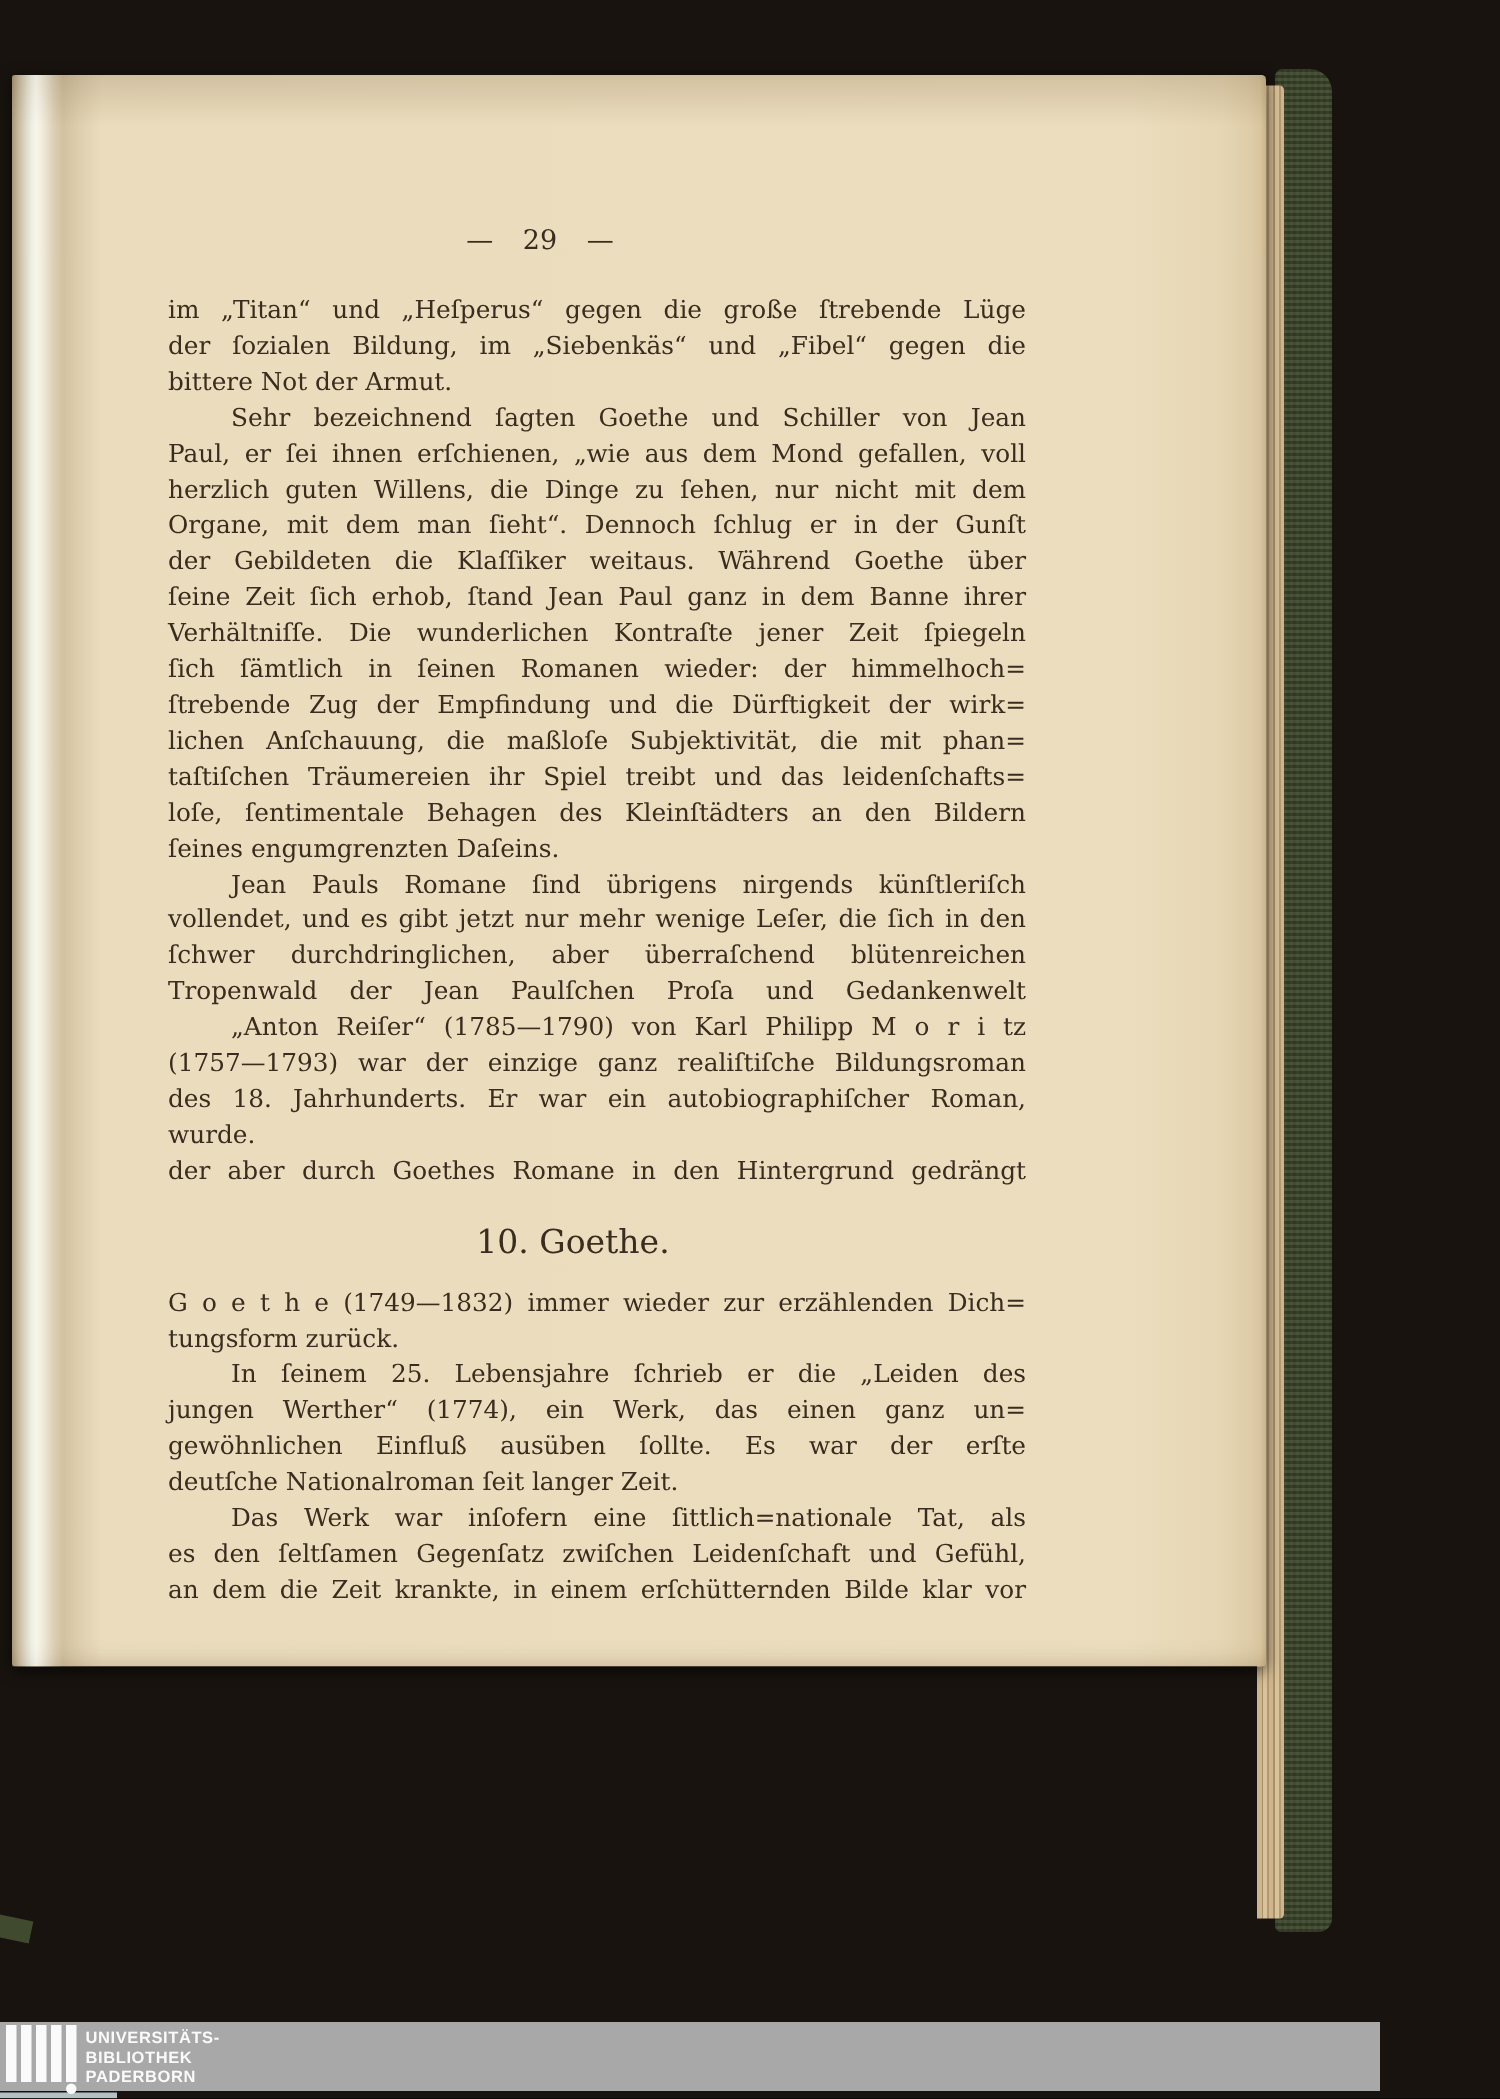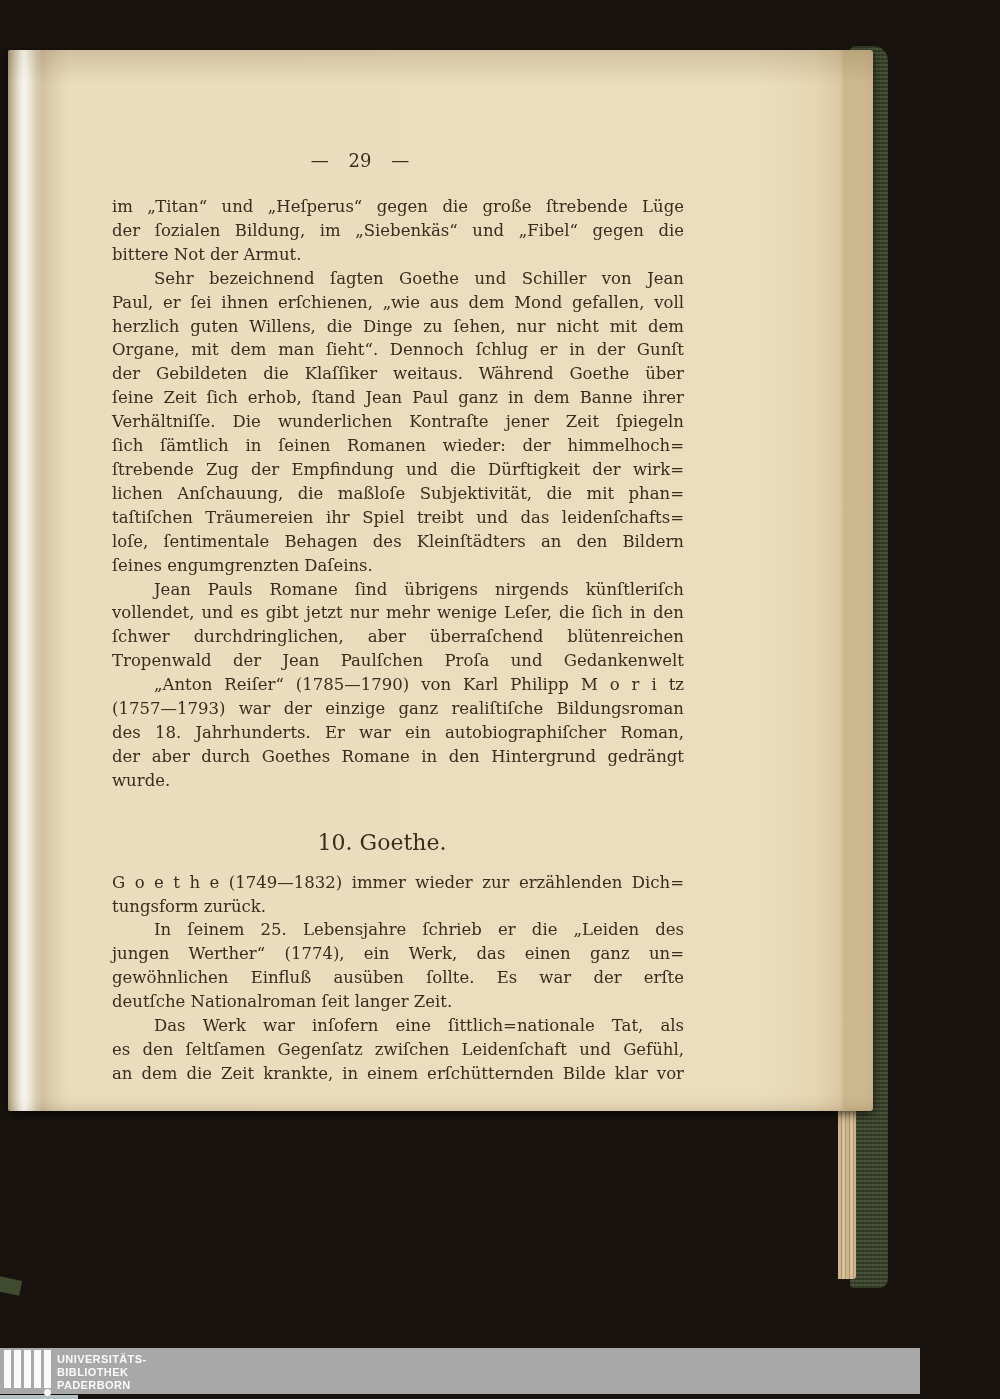--- a/index.html
+++ b/index.html
@@ -16,33 +16,33 @@
   
   .stack{position:absolute;left:838px;top:57px;width:18px;height:1222px;
          background:repeating-linear-gradient(90deg,#cdb68f 0 3px,#ab9067 3px 4px,#d8c29a 4px 7px,#b49871 7px 8px);
          border-radius:0 3px 3px 0;}
   
   .page{position:absolute;left:8px;top:50px;width:836px;height:1061px;
         background:
           linear-gradient(180deg,rgba(110,85,50,.20) 0,rgba(110,85,50,0) 34px,rgba(110,85,50,0) 1170px,rgba(110,85,50,.26) 100%),
           linear-gradient(90deg,#c9b795 0,#ddd0b0 5px,#edeedd 13px,#efe9d2 19px,#e4d5b5 28px,var(--page,#eadcbd) 46px,#ebddbe 746px,#e6d6b4 806px,#dcc9a4 832px,#cdb88f 836px);
         border-radius:2px 3px 3px 2px;
-        box-shadow:0 3px 10px rgba(0,0,0,.65), inset 0 -8px 18px -10px rgba(120,95,60,.45);padding-left:29px;}
+        box-shadow:0 3px 10px rgba(0,0,0,.65), inset 0 -8px 18px -10px rgba(120,95,60,.45);}
   .gutter{position:absolute;left:0;top:0;width:60px;height:100%;
         background:linear-gradient(90deg,rgba(90,70,45,.25) 0,rgba(255,255,252,.55) 16px,rgba(120,95,60,.18) 34px,rgba(120,95,60,0) 60px);}
   
   .col{position:absolute;left:104px;top:0;width:572px;color:var(--ink,#3a2c1e);}
   .pagenum{position:absolute;left:0;top:100px;width:100%;text-align:center;
            font-size:18px;word-spacing:14px;transform:translateX(-38px);}
   .textbody{position:absolute;left:0;top:145px;width:100%;
             font-size:16.5px;line-height:23.9px;}
   .line{white-space:nowrap;}
   .jl{white-space:normal;text-align:justify;text-align-last:justify;text-justify:inter-word;}
   .ind{padding-left:42px;}
-  h2.heading{margin:35px 0 13px 0;font-size:22px;line-height:30px;font-weight:normal;
+  h2.heading{margin:21px 0 13px 0;font-size:22px;line-height:30px;font-weight:normal;
              text-align:center;transform:translateX(-16px);color:var(--ink,#3a2c1e);}
   
   .banner{position:absolute;left:0;top:1348px;width:920px;height:46px;
           background:var(--banner-gray,#a8a8a8);z-index:5;}
   .bars{position:absolute;left:4px;top:2px;display:flex;gap:3px;}
   .bars span{display:block;width:7px;height:38px;background:var(--banner-text,#fafafa);}
   .bardot{position:absolute;left:44px;top:41px;width:7px;height:7px;border-radius:50%;
           background:var(--banner-text,#fafafa);}
   .logotext{position:absolute;left:57px;top:5px;color:var(--banner-text,#fafafa);
             font-family:"Liberation Sans","DejaVu Sans",sans-serif;font-weight:bold;
@@ -89,22 +89,22 @@
             <div class="para">
               <div class="line jl ind">Jean Pauls Romane ſind übrigens nirgends künſtleriſch</div>
               <div class="line jl">vollendet, und es gibt jetzt nur mehr wenige Leſer, die ſich in den</div>
               <div class="line jl">ſchwer durchdringlichen, aber überraſchend blütenreichen</div>
               <div class="line jl">Tropenwald der Jean Paulſchen Proſa und Gedankenwelt</div>
             </div>
             <div class="para">
               <div class="line jl ind">„Anton Reiſer“ (1785—1790) von Karl Philipp M o r i tz</div>
               <div class="line jl">(1757—1793) war der einzige ganz realiſtiſche Bildungsroman</div>
               <div class="line jl">des 18. Jahrhunderts. Er war ein autobiographiſcher Roman,</div>
+              <div class="line">wurde.</div>
               <div class="line jl">der aber durch Goethes Romane in den Hintergrund gedrängt</div>
-              <div class="line">wurde.</div>
             </div>
           </div>
         <h2 class="heading">10. Goethe.</h2>
         <div id="paras-bottom">
             <div class="para">
               <div class="line jl">G o e t h e (1749—1832) immer wieder zur erzählenden Dich=</div>
               <div class="line">tungsform zurück.</div>
             </div>
             <div class="para">
               <div class="line jl ind">In ſeinem 25. Lebensjahre ſchrieb er die „Leiden des</div>

